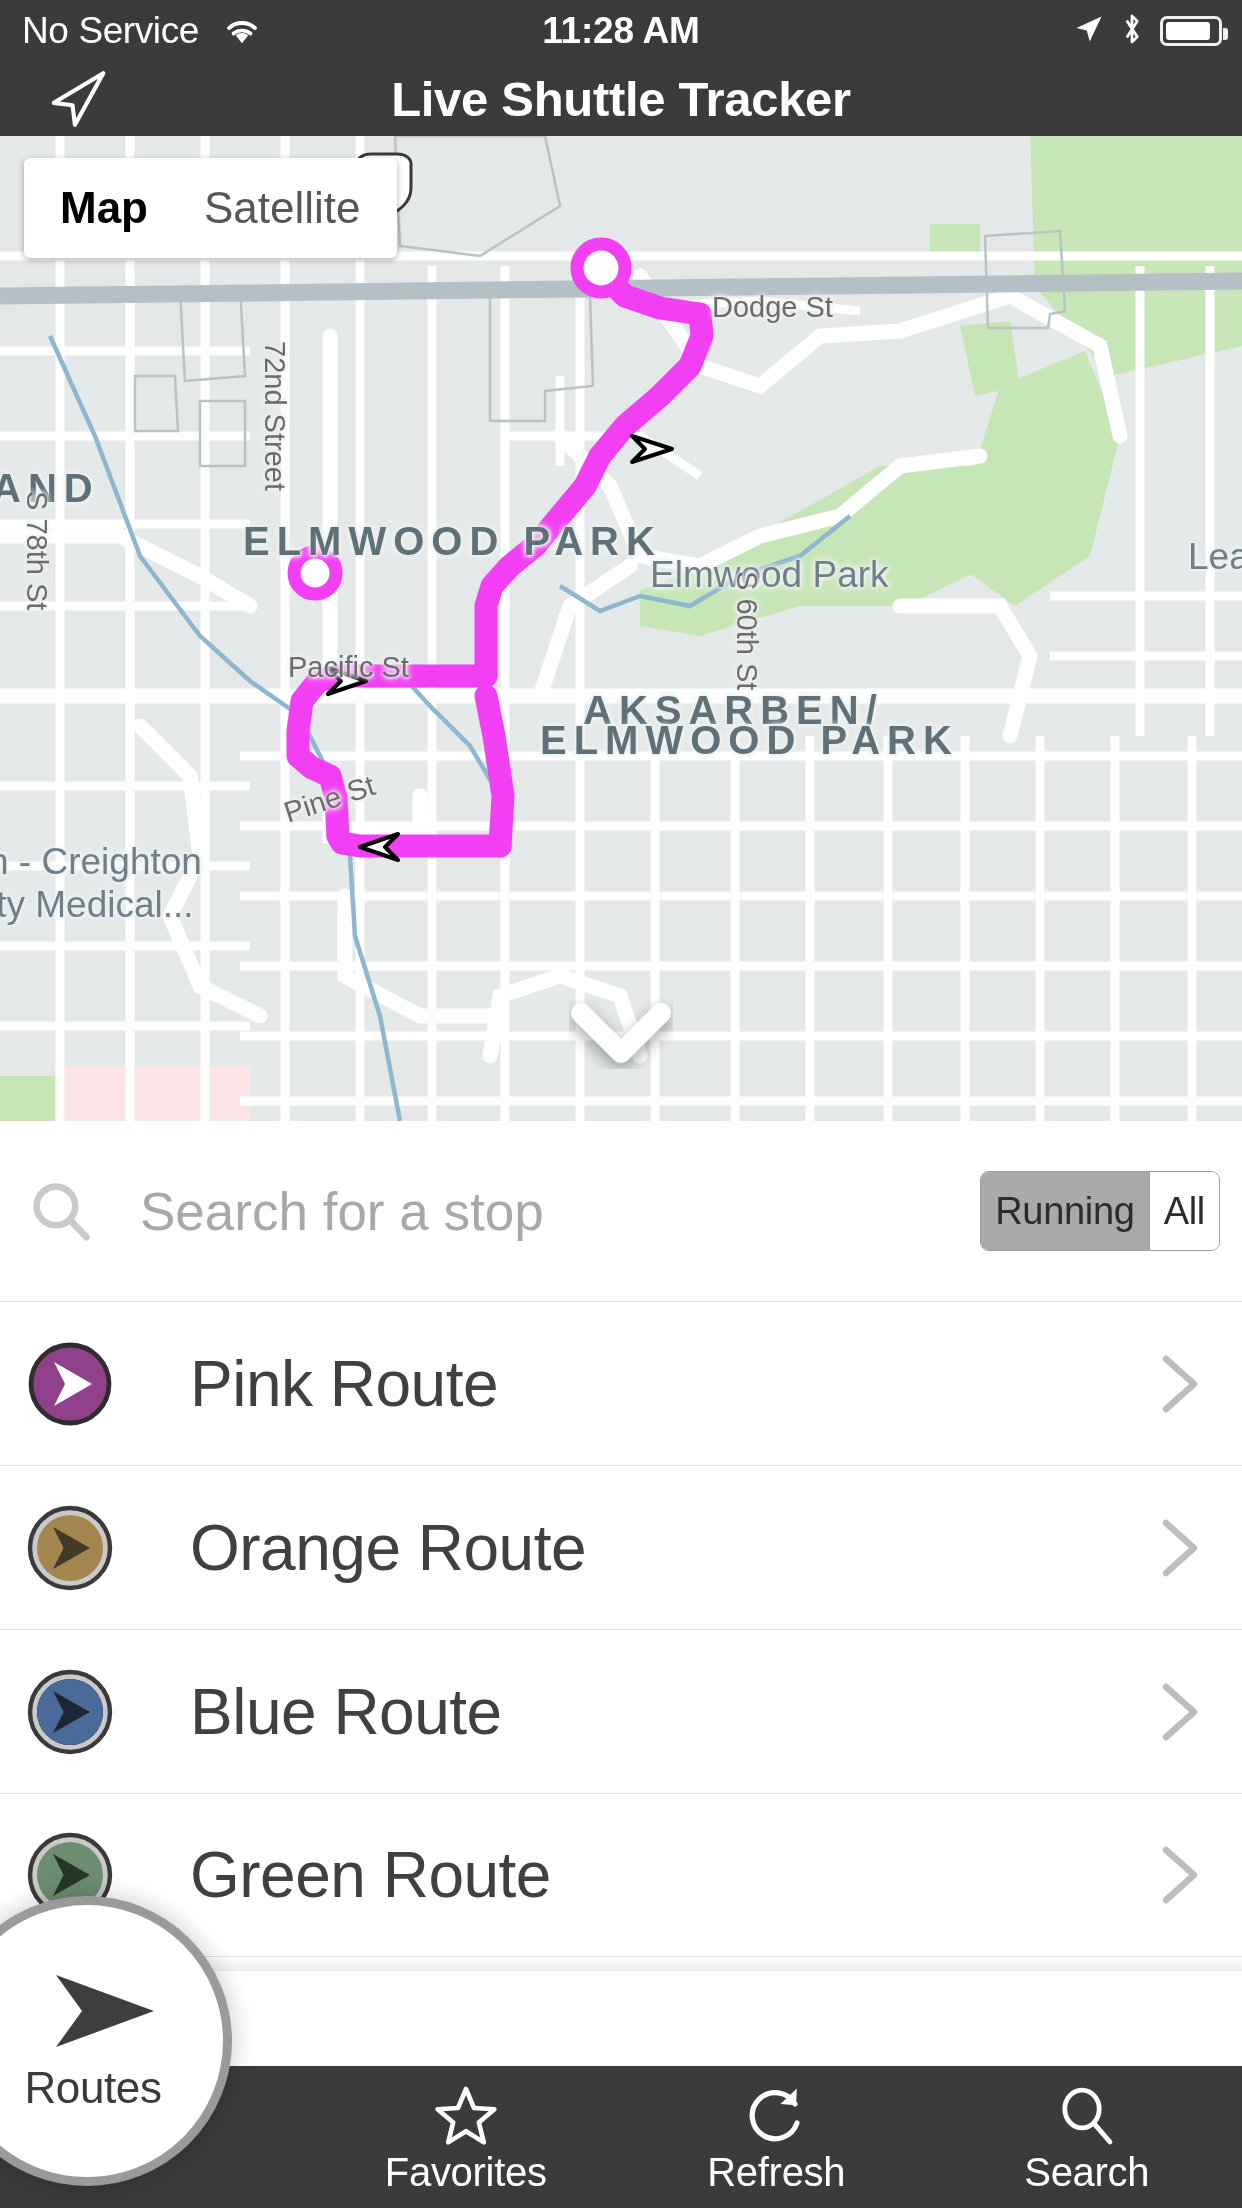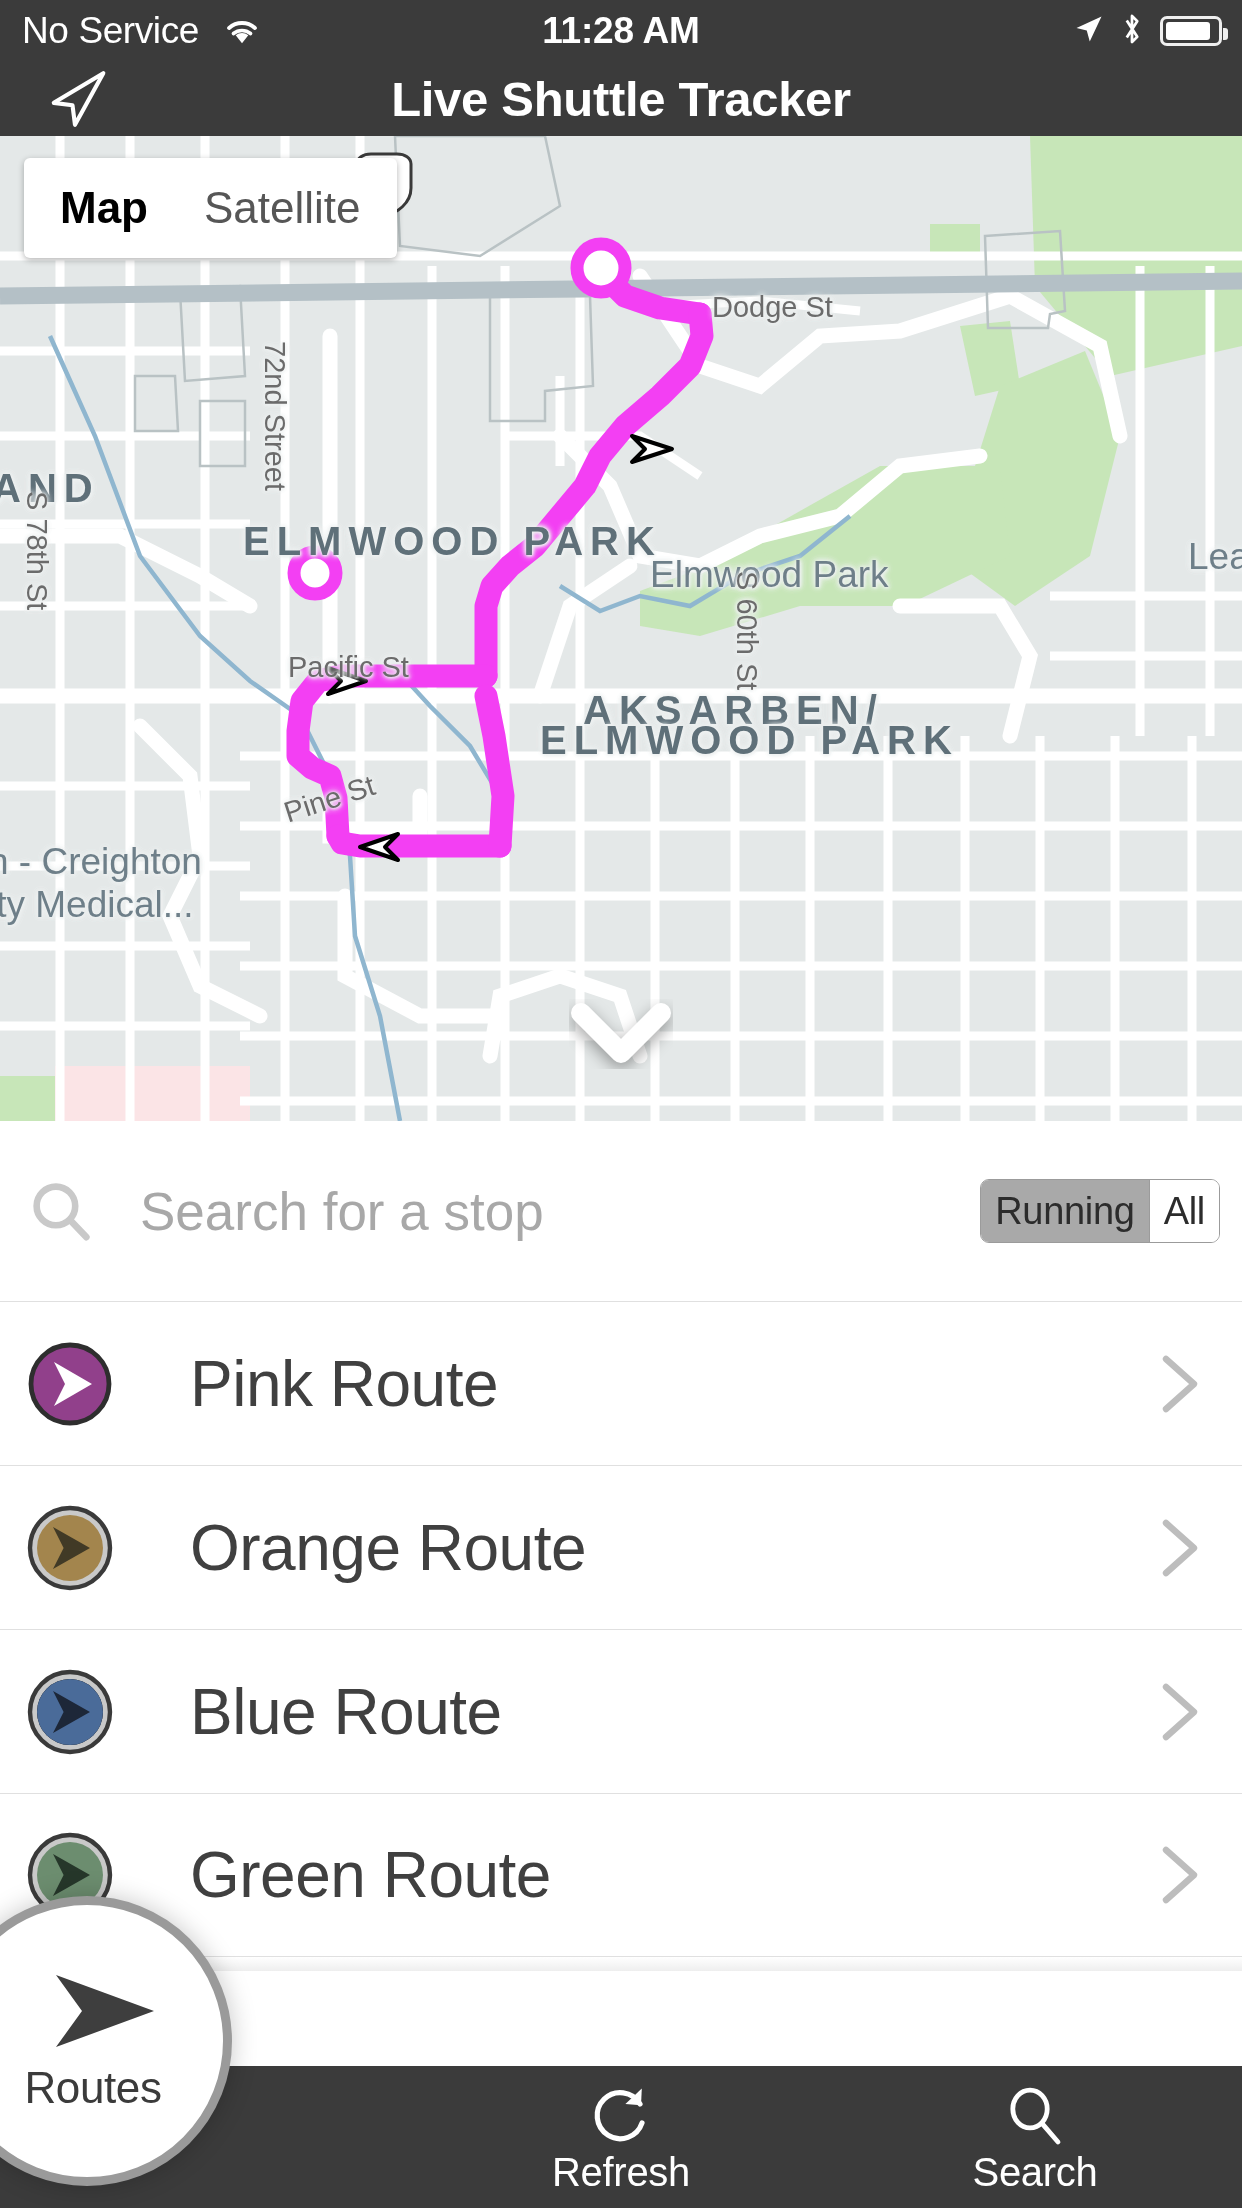--- a/index.html
+++ b/index.html
@@ -75,21 +75,21 @@
   .search-input {
     position:absolute; left:140px; top:50%; transform:translateY(-50%);
     width:520px; border:none; outline:none; background:transparent;
     font-family:"Liberation Sans", sans-serif; font-size:53px; color:#222;
   }
   .search-input::placeholder { color:#a8a8a8; font-weight:300; }
 
   .segmented {
     position:absolute; right:22px; top:50%; transform:translateY(-50%);
     display:flex; border:1px solid #9b9b9b; border-radius:9px; overflow:hidden;
-    height:64px;
+    height:80px;
   }
   .seg { display:flex; align-items:center; justify-content:center;
          font-size:38px; letter-spacing:-0.3px; padding:0 14px; }
   .seg-on  { background:#a9a9a9; color:#2c2c2c; }
   .seg-off { background:#ffffff; color:#2c2c2c; }
   .seg-div { width:1px; background:#9b9b9b; }
 
   
   .list { position:absolute; top:1301px; left:0; width:1242px; }
   .row {
@@ -420,20 +420,28 @@
         </svg>
       </span>
     </div>
   </div>
 
   <div class="list-bottom-shadow"></div>
 
   <div class="tabbar">
     <div class="tab-spacer"></div>
 
+    <div class="tab">
+      <span class="tab-ico">
+        <svg width="64" height="62" viewBox="0 0 32 31">
+          <path d="M16 2.5 L20 12 L30.2 12.6 L22.4 19.2 L24.9 29.2 L16 23.6 L7.1 29.2 L9.6 19.2 L1.8 12.6 L12 12 Z" fill="none" stroke="#ffffff" stroke-width="2.3" stroke-linejoin="round"></path>
+        </svg>
+      </span>
+      <span class="tab-lbl">Favorites</span>
+    </div>
 
     <div class="tab">
       <span class="tab-ico">
         <svg width="64" height="62" viewBox="0 0 32 31">
           <path d="M25.5 10 A11.5 11.5 0 1 0 26.5 19.5" fill="none" stroke="#ffffff" stroke-width="2.6" stroke-linecap="round"></path>
           <path d="M26.4 2.2 L26.0 10.6 L18.2 10.0 Z" fill="#ffffff"></path>
         </svg>
       </span>
       <span class="tab-lbl">Refresh</span>
     </div>

